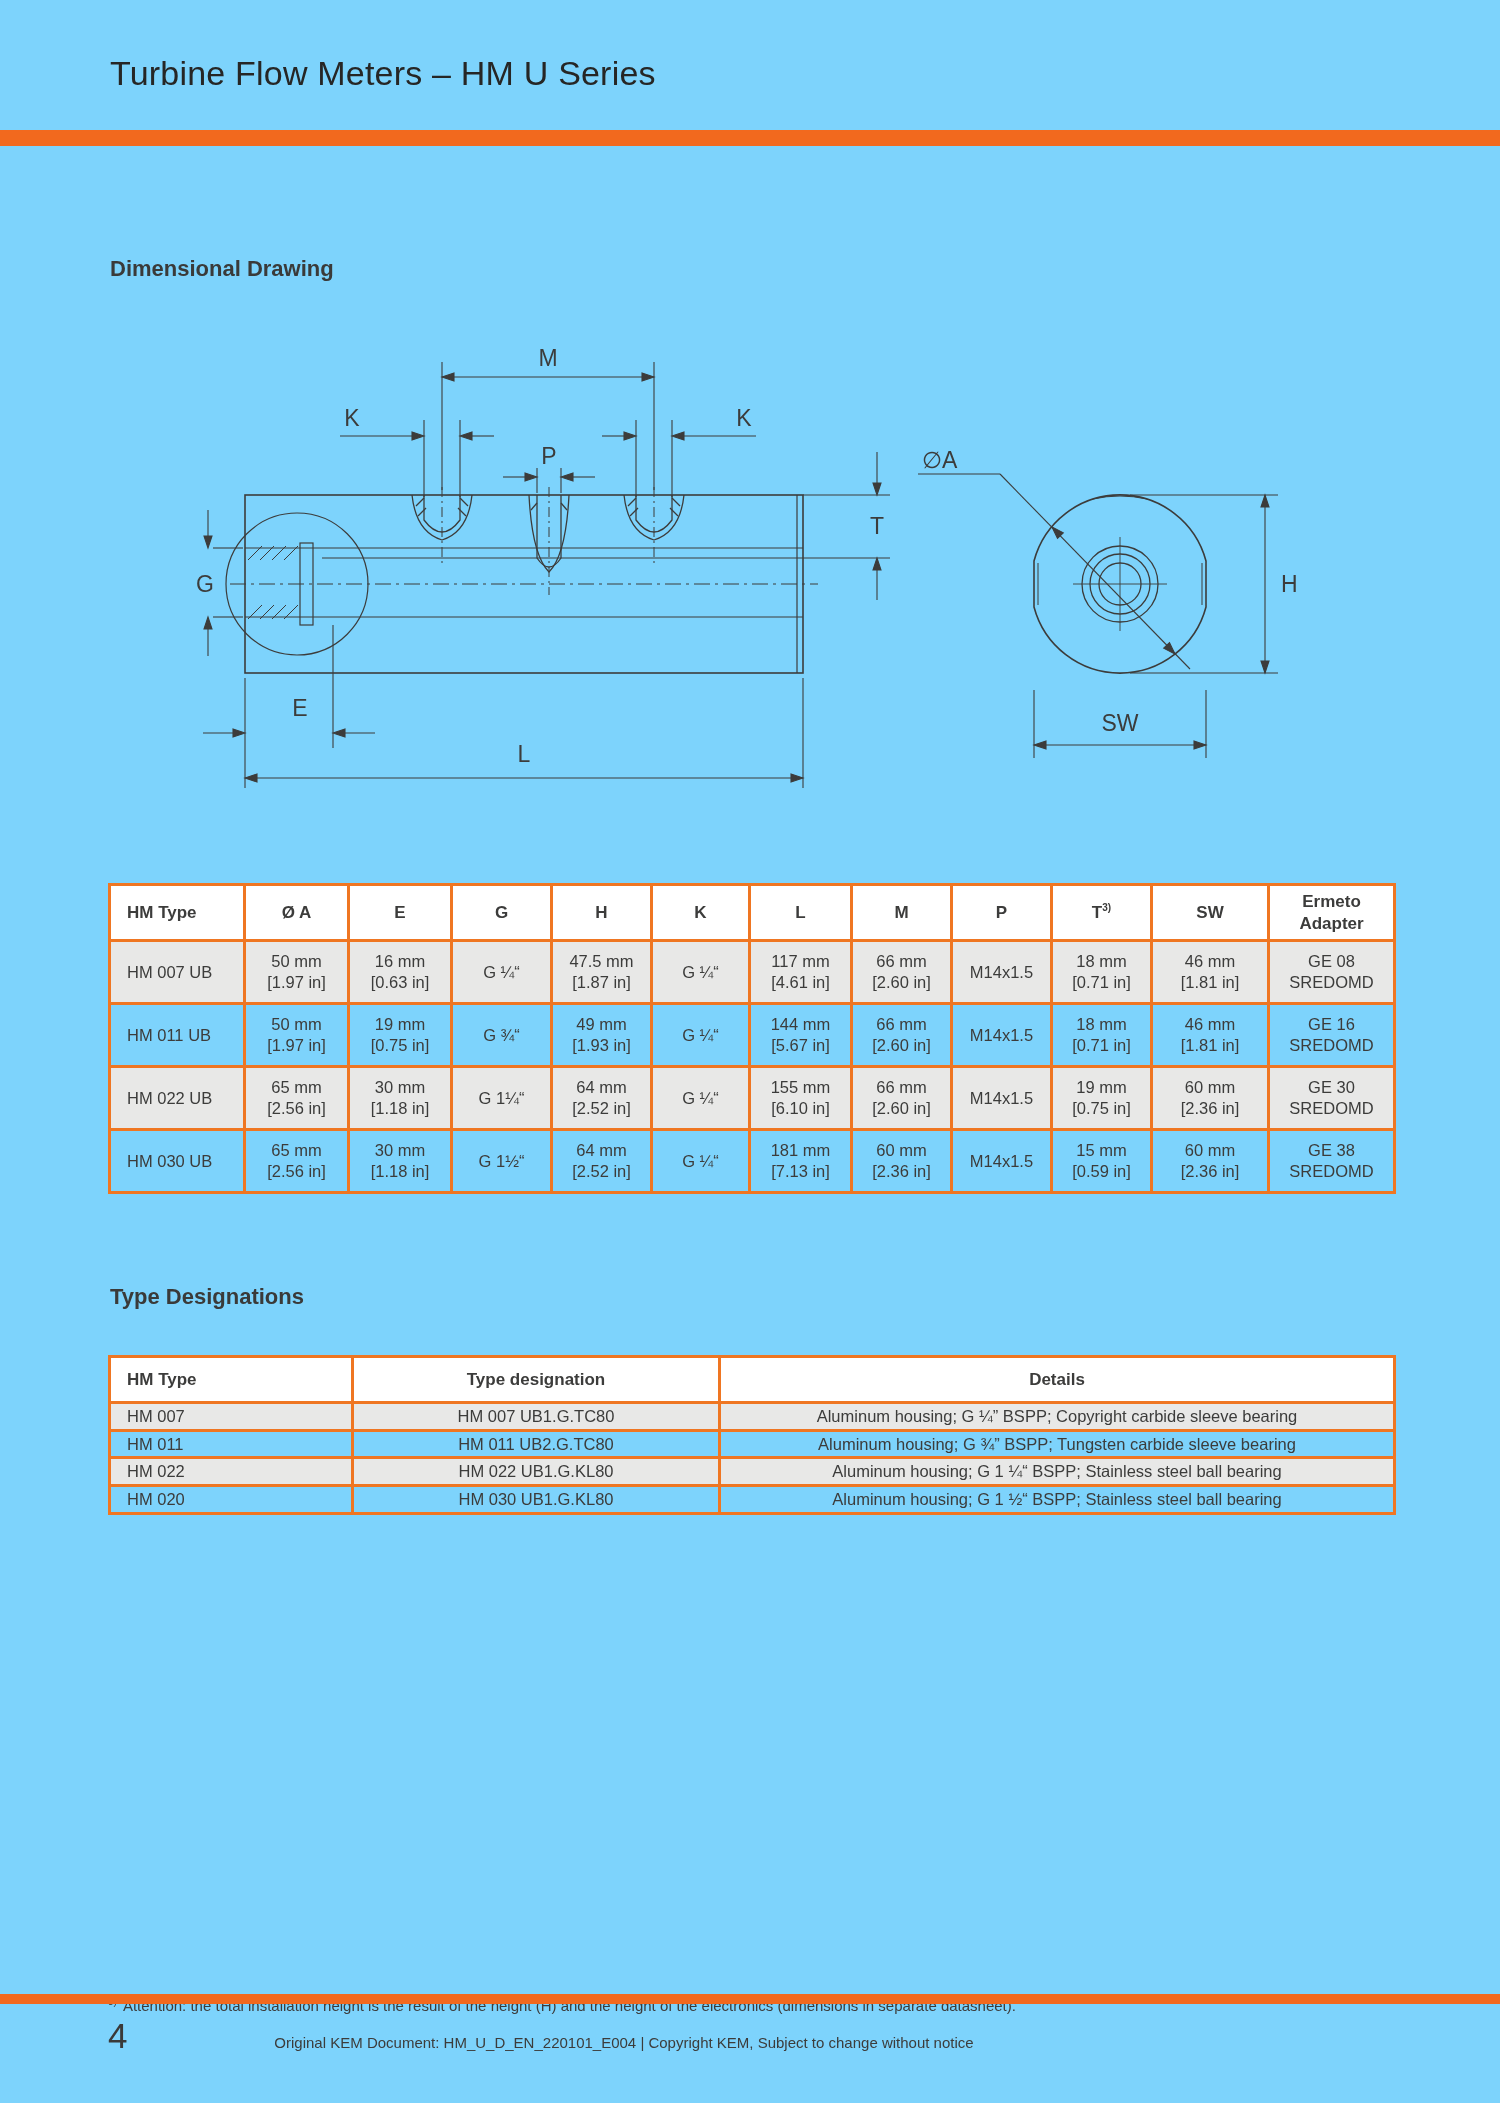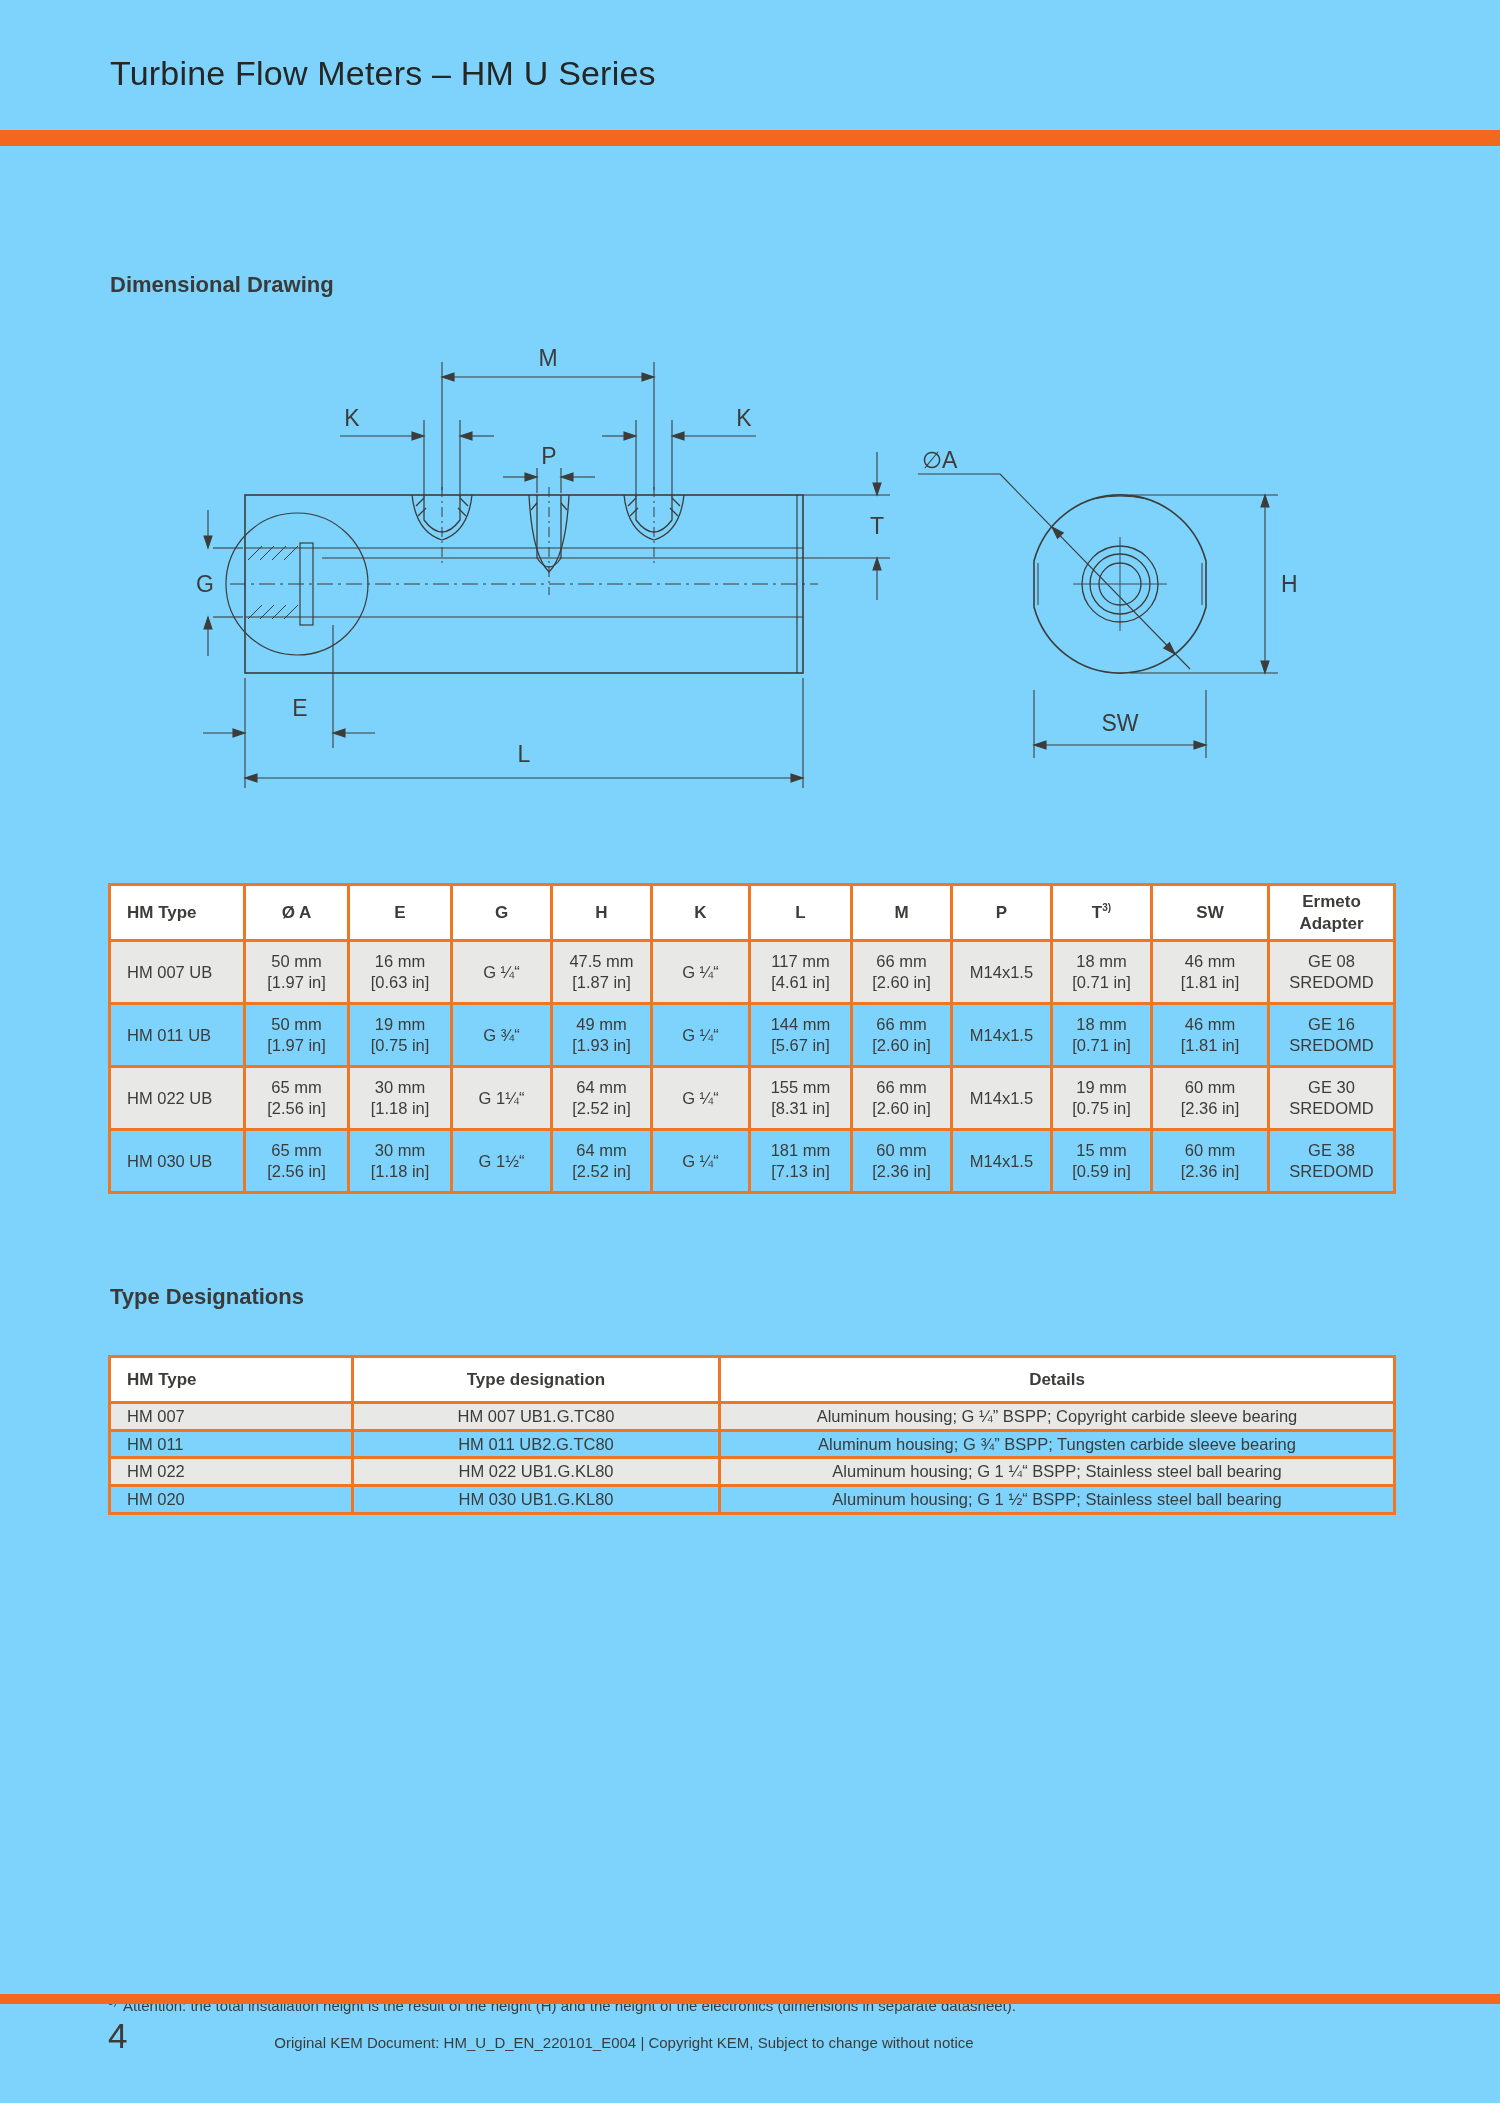--- a/index.html
+++ b/index.html
@@ -3,21 +3,21 @@
 <meta charset="utf-8">
 <style>
   html,body{margin:0;padding:0;background:#fff;}
   #page{position:relative;width:1500px;height:2103px;background:#7dd3fc;overflow:hidden;
         font-family:"Liberation Sans", sans-serif;color:#3A3A39;}
   .bar{position:absolute;left:0;width:1500px;background:#F2691E;}
   #bar-top{top:130px;height:16px;}
   #bar-bottom{top:1994px;height:10px;}
   #doc-title{position:absolute;left:110px;top:54px;font-size:34px;color:#262625;letter-spacing:.2px;}
   .section-heading{position:absolute;left:110px;font-size:22px;font-weight:bold;color:#3A3A39;}
-  #heading-dimensional{top:256px;margin-top:16px;}
+  #heading-dimensional{top:256px;}
   #heading-types{top:1284px;}
   #drawing-svg{position:absolute;left:0;top:320px;width:1500px;height:500px;}
   #drawing-svg text{font-family:"Liberation Sans",sans-serif;font-size:23px;fill:#3C3C3B;}
   table.t{position:absolute;left:108px;border-collapse:collapse;table-layout:fixed;
           font-size:16.5px;color:#3C3C3B;padding-left:28px;}
   table.t th,table.t td{border:3px solid #EF7622;text-align:center;vertical-align:middle;
           line-height:1.25;white-space:pre-line;padding:2px 4px;box-sizing:border-box;}
   table.t th{font-weight:bold;font-size:17px;background:#fff;}
   table.t tbody tr:nth-child(odd) td{background:#E8E8E7;}
   table.t th sup{font-size:10px;vertical-align:super;}
@@ -279,21 +279,21 @@
           <td>HM 022 UB</td>
           <td>65 mm
 [2.56 in]</td>
           <td>30 mm
 [1.18 in]</td>
           <td>G 1¼“</td>
           <td>64 mm
 [2.52 in]</td>
           <td>G ¼“</td>
           <td>155 mm
-[8.31 in]</td>
+[6.10 in]</td>
           <td>66 mm
 [2.60 in]</td>
           <td>M14x1.5</td>
           <td>19 mm
 [0.75 in]</td>
           <td>60 mm
 [2.36 in]</td>
           <td>GE 30
 SREDOMD</td>
         </tr>

